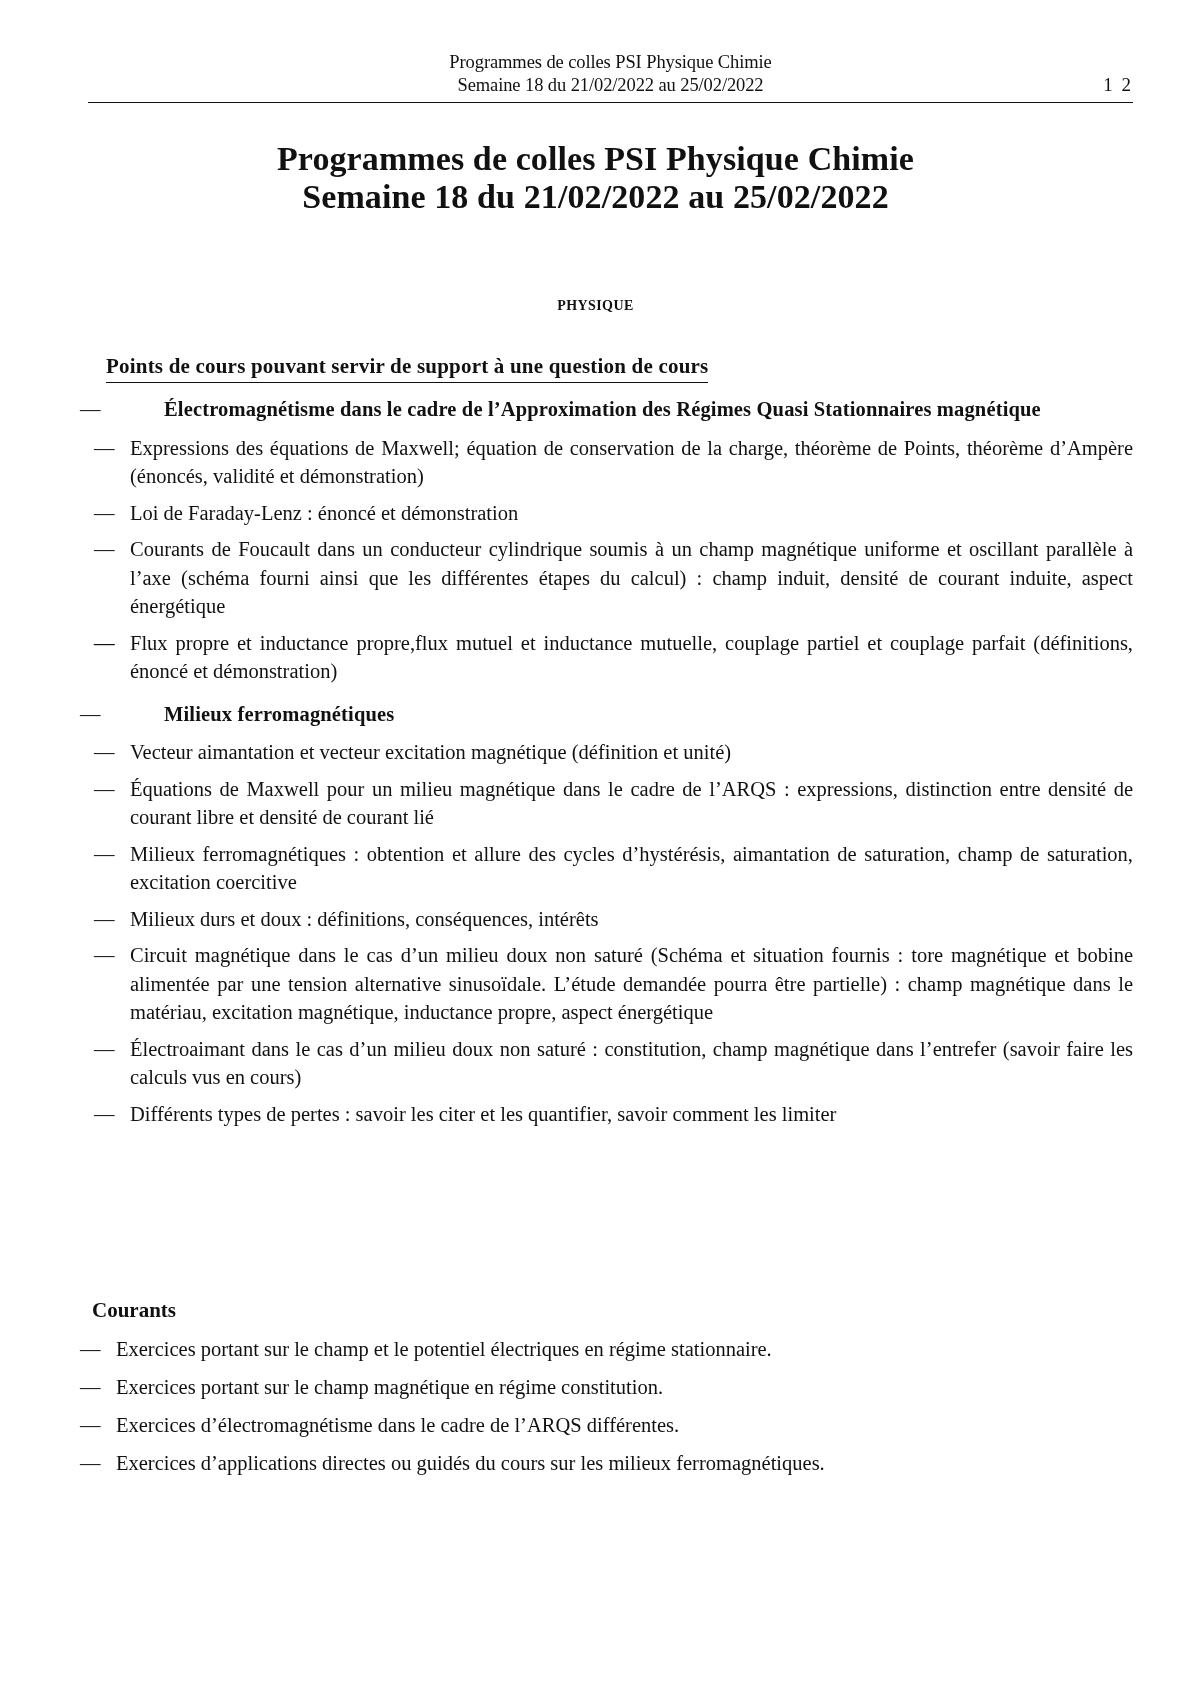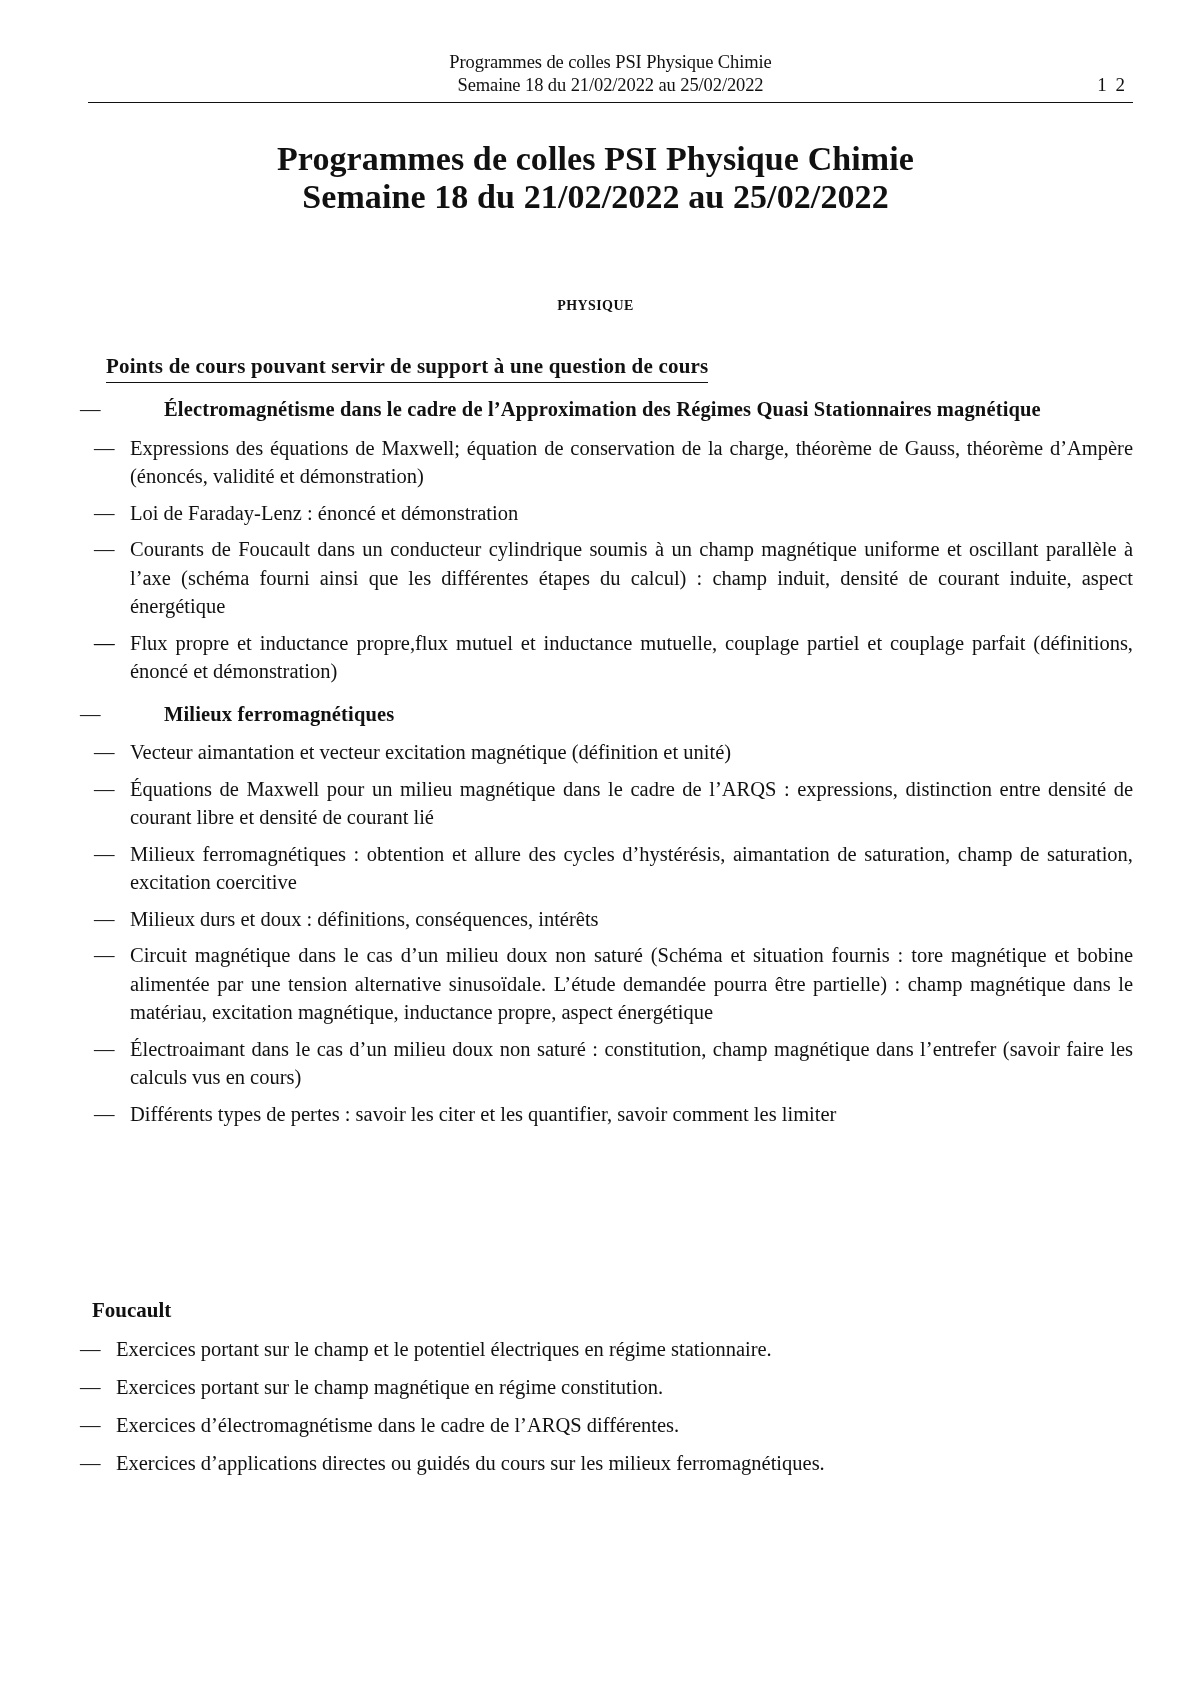--- a/index.html
+++ b/index.html
@@ -11,21 +11,21 @@
       position: absolute; left: 88px; width: 1045px; top: 50px; height: 52px;
       border-bottom: 1.3px solid #111;
     }
     .running-head .rh-text {
       position: absolute; left: 0; right: 0; text-align: center;
       font-size: 18.5px; line-height: 24px; letter-spacing: -0.1px;
     }
     .running-head .rh-line1 { top: 0; }
     .running-head .rh-line2 { top: 23px; }
     .page-num {
-      position: absolute; right: 8px; top: 23px; font-size: 19px; line-height: 24px;
+      position: absolute; right: 2px; top: 23px; font-size: 19px; line-height: 24px;
       word-spacing: 4px;
     }
     .title {
       position: absolute; left: 0; width: 1191px; top: 140px; text-align: center;
       font-size: 34px; line-height: 38px; font-weight: bold; letter-spacing: 0.1px;
     }
     .section-heading {
       position: absolute; left: 0; width: 1191px; top: 298px; text-align: center;
       font-size: 14px; font-weight: bold; letter-spacing: 0.4px;
     }
@@ -78,21 +78,21 @@
 
 <div class="subsection">Points de cours pouvant servir de support à une question de cours</div>
 
 <div class="content">
   <div class="grp">
     <div class="lvl1">
       <span class="dash">—</span>
       <span class="lvl1-title">Électromagnétisme dans le cadre de l’Approximation des Régimes Quasi Stationnaires magnétique</span>
     </div>
     <div class="lvl2-list">
-      <div class="lvl2"><span class="dash">—</span><span>Expressions des équations de Maxwell; équation de conservation de la charge, théorème de Gauss, théorème d’Ampère (énoncés, validité et démonstration)</span></div>
+      <div class="lvl2"><span class="dash">—</span><span>Expressions des équations de Maxwell; équation de conservation de la charge, théorème de Points, théorème d’Ampère (énoncés, validité et démonstration)</span></div>
       <div class="lvl2"><span class="dash">—</span><span>Loi de Faraday-Lenz : énoncé et démonstration</span></div>
       <div class="lvl2"><span class="dash">—</span><span>Courants de Foucault dans un conducteur cylindrique soumis à un champ magnétique uniforme et oscillant parallèle à l’axe (schéma fourni ainsi que les différentes étapes du calcul) : champ induit, densité de courant induite, aspect énergétique</span></div>
       <div class="lvl2"><span class="dash">—</span></div>
       <div class="lvl2"><span class="dash">—</span><span>Flux propre et inductance propre,flux mutuel et inductance mutuelle, couplage partiel et couplage parfait (définitions, énoncé et démonstration)</span></div>
     </div>
   </div>
 
   <div class="grp">
     <div class="lvl1">
       <span class="dash">—</span>
@@ -104,18 +104,18 @@
       <div class="lvl2"><span class="dash">—</span><span>Milieux ferromagnétiques : obtention et allure des cycles d’hystérésis, aimantation de saturation, champ de saturation, excitation coercitive</span></div>
       <div class="lvl2"><span class="dash">—</span><span>Milieux durs et doux : définitions, conséquences, intérêts</span></div>
       <div class="lvl2"><span class="dash">—</span><span>Circuit magnétique dans le cas d’un milieu doux non saturé (Schéma et situation fournis : tore magnétique et bobine alimentée par une tension alternative sinusoïdale. L’étude demandée pourra être partielle) : champ magnétique dans le matériau, excitation magnétique, inductance propre, aspect énergétique</span></div>
       <div class="lvl2"><span class="dash">—</span><span>Électroaimant dans le cas d’un milieu doux non saturé : constitution, champ magnétique dans l’entrefer (savoir faire les calculs vus en cours)</span></div>
       <div class="lvl2"><span class="dash">—</span><span>Différents types de pertes : savoir les citer et les quantifier, savoir comment les limiter</span></div>
     </div>
   </div>
 </div>
 
 <div class="exercises">
-  <div class="ex-heading">Foucault</div>
+  <div class="ex-heading">Courants</div>
   <div class="ex-item"><span class="dash">—</span><span>Exercices portant sur le champ et le potentiel électriques en régime stationnaire.</span></div>
   <div class="ex-item"><span class="dash">—</span><span>Exercices portant sur le champ magnétique en régime constitution.</span></div>
   <div class="ex-item"><span class="dash">—</span><span>Exercices d’électromagnétisme dans le cadre de l’ARQS différentes.</span></div>
   <div class="ex-item"><span class="dash">—</span><span>Exercices d’applications directes ou guidés du cours sur les milieux ferromagnétiques.</span></div>
 </div>
 
 </body></html>

